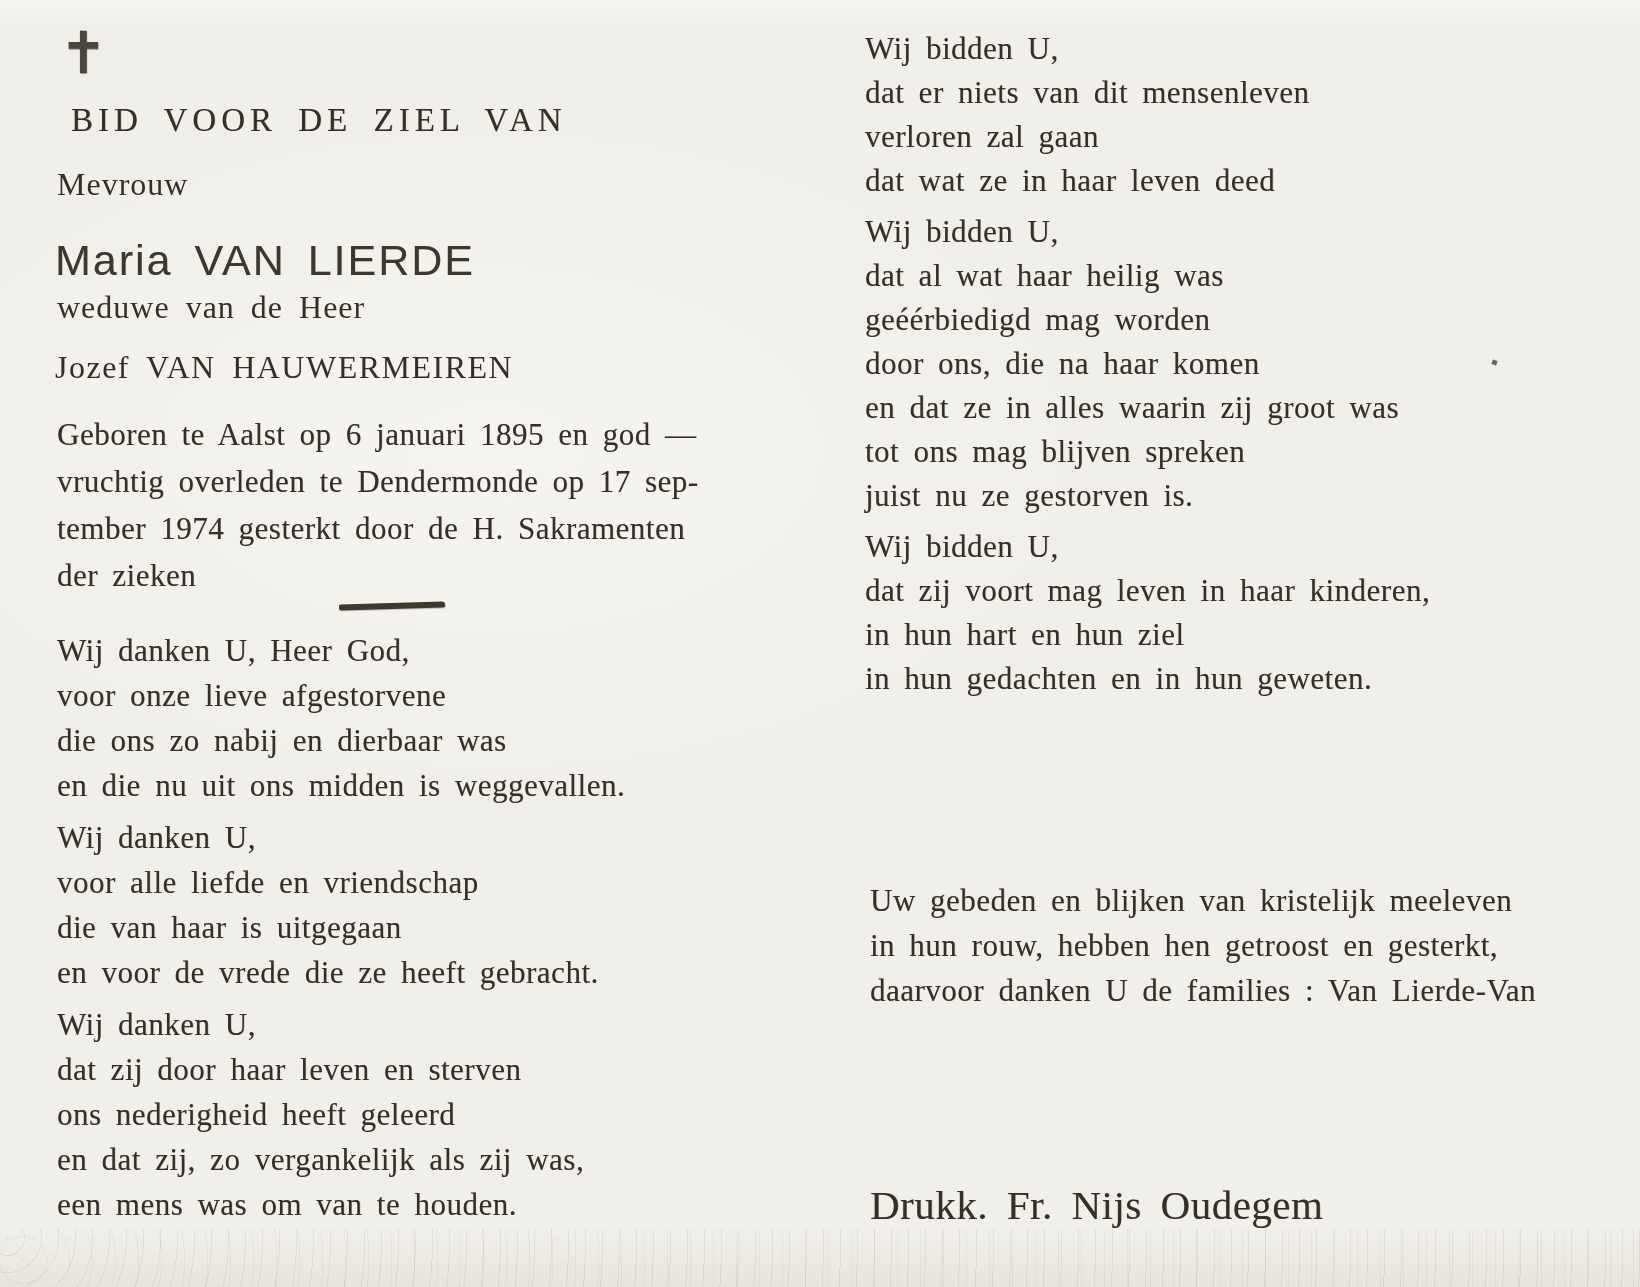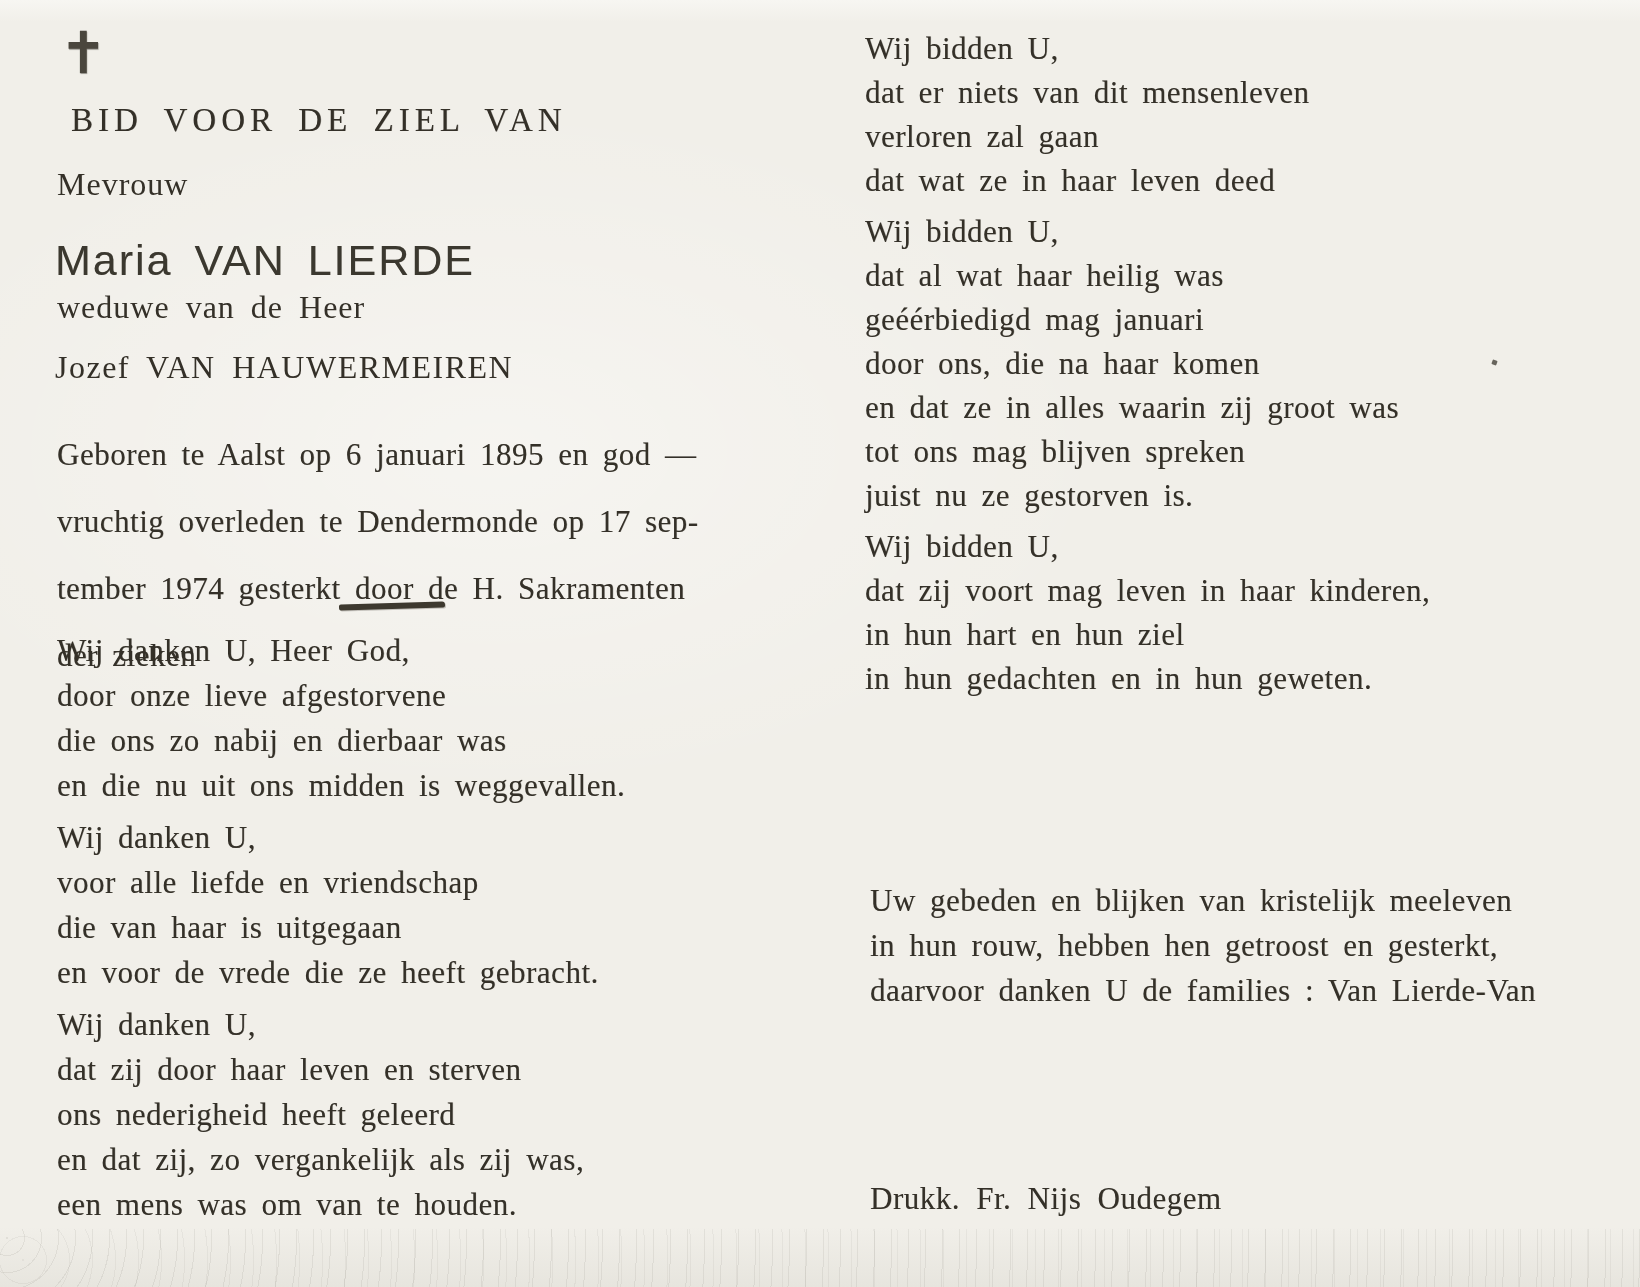--- a/index.html
+++ b/index.html
@@ -104,21 +104,21 @@
     top: 349px; left: 0;
     font-size: 32px;
     letter-spacing: 1.5px;
     word-spacing: 7px;
     white-space: nowrap;
   }
   .bio {
     position: absolute;
     top: 411px; left: 2px;
   }
-  .bio .ln { line-height: 47px; margin-top: 20px; }
+  .bio .ln { line-height: 47px; }
 
   .divider {
     position: absolute;
     top: 603px; left: 284px;
     width: 106px; height: 6px;
     background: #3d392f;
     border-radius: 2px 3px 2px 2px;
     transform: rotate(-1.6deg);
     box-shadow: 1px 1px 0 rgba(61,57,47,0.25);
   }
@@ -129,21 +129,21 @@
 
   .ack {
     position: absolute;
     top: 878px; left: 14px;
   }
   .ack .ln { line-height: 45px; }
 
   .printer {
     position: absolute;
     top: 1181px; left: 14px;
-    font-size: 31px;
+    font-size: 41px;
     letter-spacing: 0.5px;
     word-spacing: 8px;
     white-space: nowrap;
     text-shadow: 0.4px 0.4px 0.6px rgba(52,48,40,0.35);
   }
 </style>
 </head>
 <body>
 
 <div class="page">
@@ -163,21 +163,21 @@
       <div class="ln">vruchtig overleden te Dendermonde op 17 sep-</div>
       <div class="ln">tember 1974 gesterkt door de H. Sakramenten</div>
       <div class="ln">der zieken</div>
     </div>
 
     <div class="divider"></div>
 
     <div class="stanzas-left">
       <div class="stanza">
         <div class="ln">Wij danken U, Heer God,</div>
-        <div class="ln">door onze lieve afgestorvene</div>
+        <div class="ln">voor onze lieve afgestorvene</div>
         <div class="ln">die ons zo nabij en dierbaar was</div>
         <div class="ln">en die nu uit ons midden is weggevallen.</div>
       </div>
       <div class="stanza">
         <div class="ln">Wij danken U,</div>
         <div class="ln">voor alle liefde en vriendschap</div>
         <div class="ln">die van haar is uitgegaan</div>
         <div class="ln">en voor de vrede die ze heeft gebracht.</div>
       </div>
       <div class="stanza">
@@ -194,21 +194,21 @@
     <div class="stanzas-right">
       <div class="stanza">
         <div class="ln">Wij bidden U,</div>
         <div class="ln">dat er niets van dit mensenleven</div>
         <div class="ln">verloren zal gaan</div>
         <div class="ln">dat wat ze in haar leven deed</div>
       </div>
       <div class="stanza">
         <div class="ln">Wij bidden U,</div>
         <div class="ln">dat al wat haar heilig was</div>
-        <div class="ln">geéérbiedigd mag januari</div>
+        <div class="ln">geéérbiedigd mag worden</div>
         <div class="ln">door ons, die na haar komen</div>
         <div class="ln">en dat ze in alles waarin zij groot was</div>
         <div class="ln">tot ons mag blijven spreken</div>
         <div class="ln">juist nu ze gestorven is.</div>
       </div>
       <div class="stanza">
         <div class="ln">Wij bidden U,</div>
         <div class="ln">dat zij voort mag leven in haar kinderen,</div>
         <div class="ln">in hun hart en hun ziel</div>
         <div class="ln">in hun gedachten en in hun geweten.</div>

